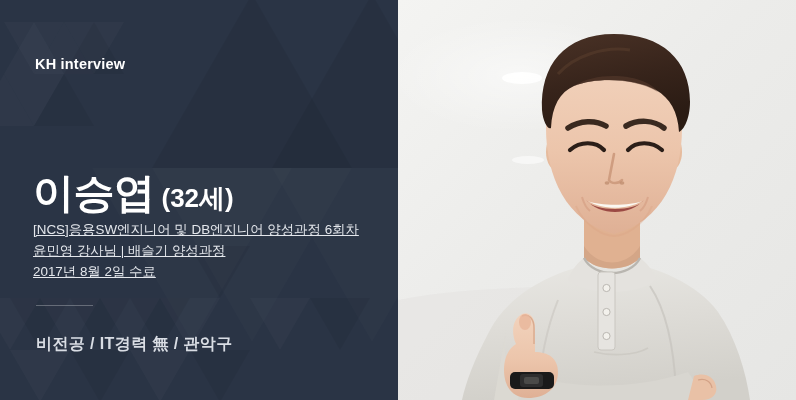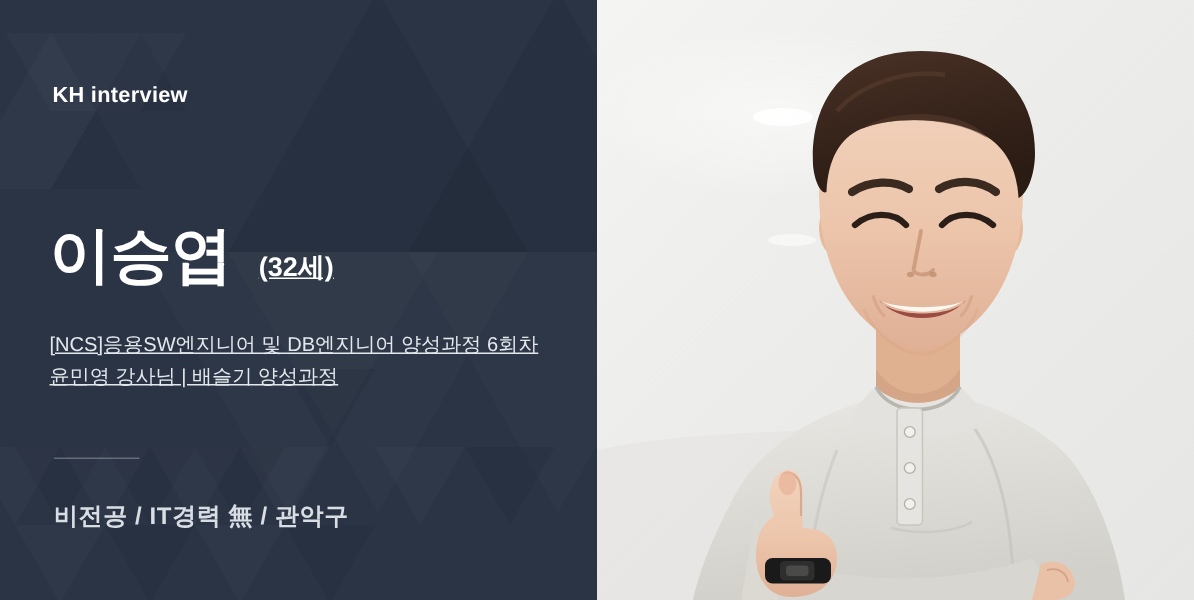--- a/index.html
+++ b/index.html
@@ -82,39 +82,38 @@
     color: #ffffff;
     font-size: 14.5px;
     font-weight: bold;
     letter-spacing: 0.2px;
     white-space: nowrap;
   }
 
   .name-row {
     position: absolute;
     left: 33px;
-    top: 150px;
+    top: 173px;
     display: flex;
     align-items: baseline;
     white-space: nowrap;
   }
   .name-main {
     color: #ffffff;
     font-size: 41px;
     font-weight: bold;
     letter-spacing: -0.5px;
     line-height: 1;
   }
   .name-age {
     color: #ffffff;
-    font-size: 18px;
+    font-size: 26px;
     font-weight: bold;
-    margin-left: 18px;
+    margin-left: 7px;
     line-height: 1;
-    text-decoration: underline;
   }
 
   .desc-block {
     position: absolute;
     left: 33px;
     top: 219px;
     color: #e4e7ec;
     font-size: 13.4px;
     line-height: 21px;
     white-space: nowrap;
@@ -203,20 +202,21 @@
     <div class="kh-label">KH interview</div>
 
     <div class="name-row">
       <span class="name-main">이승엽</span>
       <span class="name-age">(32세)</span>
     </div>
 
     <div class="desc-block">
       <span class="desc-line">[NCS]응용SW엔지니어 및 DB엔지니어 양성과정 6회차</span>
       <span class="desc-line">윤민영 강사님 | 배슬기 양성과정</span>
+      <span class="desc-line">2017년 8월 2일 수료</span>
     </div>
 
     <div class="divider"></div>
 
     <div class="tags">비전공 / IT경력 無 / 관악구</div>
   </div>
 
   <div class="photo-panel">
     <svg class="photo-svg" viewBox="0 0 398 400" preserveAspectRatio="xMidYMid slice">
       <defs>

